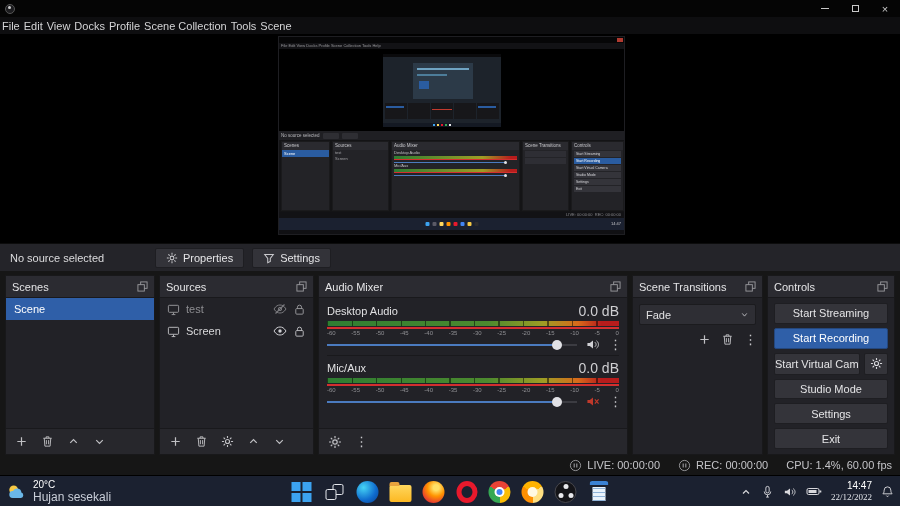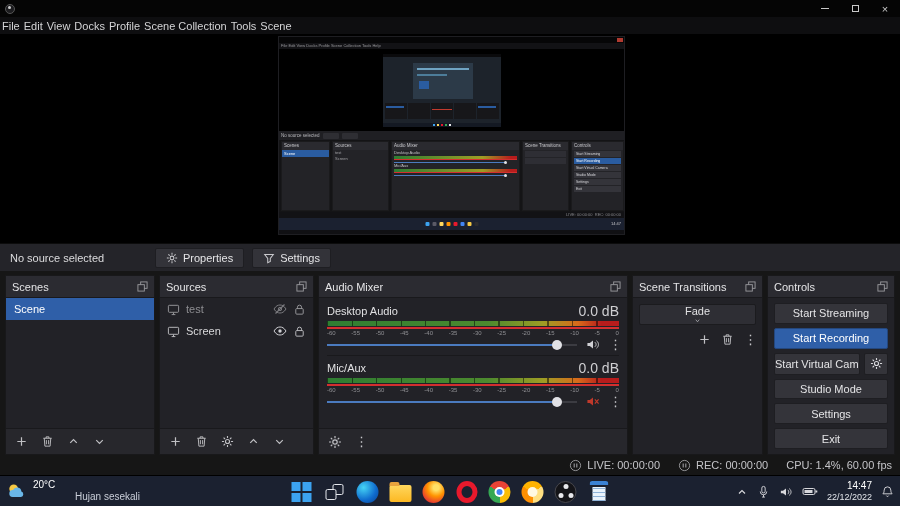--- a/index.html
+++ b/index.html
@@ -100,21 +100,21 @@
   .ticks { display:flex; justify-content:space-between; font-size:6px; color:#8f8f93; margin-top:1px; }
   .fader-row { display:flex; align-items:center; gap:8px; margin-top:2px; }
   .fader { position:relative; flex:1; height:12px; }
   .fader::before { content:""; position:absolute; left:0; right:0; top:5px; height:2px; background:#3c3c42; }
   .fader-fill { position:absolute; left:0; top:5px; height:2px; width:92%; background:#4b7bbf; }
   .fader-knob { position:absolute; left:calc(92% - 5px); top:1px; width:10px; height:10px; border-radius:50%; background:#e2e2e6; }
   .dots { font-size:13px; color:#c8c8cc; width:10px; text-align:center; line-height:12px; }
 
   
   .trans-body { padding:6px; }
-  .combo { height:21px; background:#2e2e34; border:1px solid #1b1b1e; border-radius:2px; display:flex; align-items:center; justify-content:space-between; padding:0 6px; font-size:11px; color:#e0e0e2;flex-direction:column; }
+  .combo { height:21px; background:#2e2e34; border:1px solid #1b1b1e; border-radius:2px; display:flex; align-items:center; justify-content:space-between; padding:0 6px; font-size:11px; color:#e0e0e2; }
   .dur-row { display:flex; align-items:center; justify-content:space-between; margin-top:6px; }
   .dur-label { font-size:11px; color:#d8d8da; }
   .spin { width:76px; height:21px; background:#2e2e34; border:1px solid #1b1b1e; border-radius:2px; display:flex; align-items:center; }
   .spin-val { flex:1; font-size:11px; color:#e0e0e2; padding-left:6px; }
   .spin-arrows { width:14px; display:flex; flex-direction:column; align-items:center; gap:1px; }
   .spin-arrows span { font-size:5px; color:#b8b8bc; line-height:5px; }
   .trans-btns { display:flex; justify-content:flex-end; align-items:center; gap:10px; margin-top:8px; padding-right:2px; }
 
   
   .ctl-body { padding:5px 6px; display:flex; flex-direction:column; gap:4px; }
@@ -126,21 +126,21 @@
 
   
   .statusbar { position:absolute; top:455px; left:0; right:0; height:20px; display:flex; align-items:center; justify-content:flex-end; gap:18px; padding-right:8px; background:#161616; font-size:11px; color:#c4c4c8; }
   .sb-group { display:flex; align-items:center; gap:5px; }
 
   
   .taskbar { position:absolute; top:475px; left:0; right:0; height:31px; background:#1b2130; border-top:1px solid #000; }
   .weather { position:absolute; left:6px; top:3px; display:flex; align-items:center; gap:5px; }
   .weather-txt { display:flex; flex-direction:column; line-height:1.15; }
   .w-temp { font-size:10px; color:#fff; }
-  .w-desc { font-size:10px; color:#c9ced8;margin-left:42px; }
+  .w-desc { font-size:12px; color:#c9ced8; }
   .tb-center { position:absolute; left:50%; top:0; height:31px; transform:translateX(-50%); display:flex; align-items:center; gap:7px; }
   .tb-icon { width:26px; height:26px; border-radius:4px; display:flex; align-items:center; justify-content:center; }
   .start-grid { display:grid; grid-template-columns:9px 9px; grid-template-rows:9px 9px; gap:2px; }
   .start-grid span { background:#3ca3f0; }
   .search-pill { height:22px; width:100px; border-radius:11px; background:#343b45; border:1px solid #4a4f57; display:flex; align-items:center; gap:6px; padding:0 9px; }
   .search-pill span { font-size:10px; color:#e8e8ea; }
   .taskview { position:relative; width:18px; height:16px; }
   .taskview i { position:absolute; width:11px; height:11px; border:1.5px solid #e4e7ec; border-radius:2px; }
   .taskview i:first-child { right:0; top:0; }
   .taskview i:last-child { left:0; bottom:0; background:#1b2130; }
@@ -156,21 +156,21 @@
   .ic-canary .cc { position:absolute; inset:6px; border-radius:50%; background:#fff8e1; }
   .ic-obs { width:22px; height:22px; border-radius:50%; background:#141418; border:1px solid #46464c; position:relative; }
   .ic-obs i { position:absolute; width:5px; height:5px; border-radius:50%; background:#e8e8ec; }
   .ic-obs i:nth-child(1) { left:8px; top:2px; }
   .ic-obs i:nth-child(2) { left:2.5px; top:11px; }
   .ic-obs i:nth-child(3) { left:13px; top:11px; }
   .ic-notepad { width:19px; height:22px; background:#eaf3fb; border-radius:3px; border-top:4px solid #3b82d4; background-image:repeating-linear-gradient(180deg, transparent 0 3px, #8fb3d9 3px 4px); background-clip:content-box; padding:2px 3px; }
   .tray { position:absolute; right:6px; top:0; height:31px; display:flex; align-items:center; gap:9px; }
   .clock { display:flex; flex-direction:column; align-items:flex-end; line-height:1.2; }
   .clock .t { font-size:10px; color:#fff; }
-  .clock .d { font-size:9px; color:#e2e5ea; }
+  .clock .d { font-size:9px; color:#e2e5ea;font-family:Liberation Serif, serif; }
 </style>
 </head>
 <body>
 
 <div class="titlebar">
   <span class="obs-logo"></span>
   <span class="win-btns">
     <span class="win-btn">
         <span class="glyph-min"></span>
       </span>

